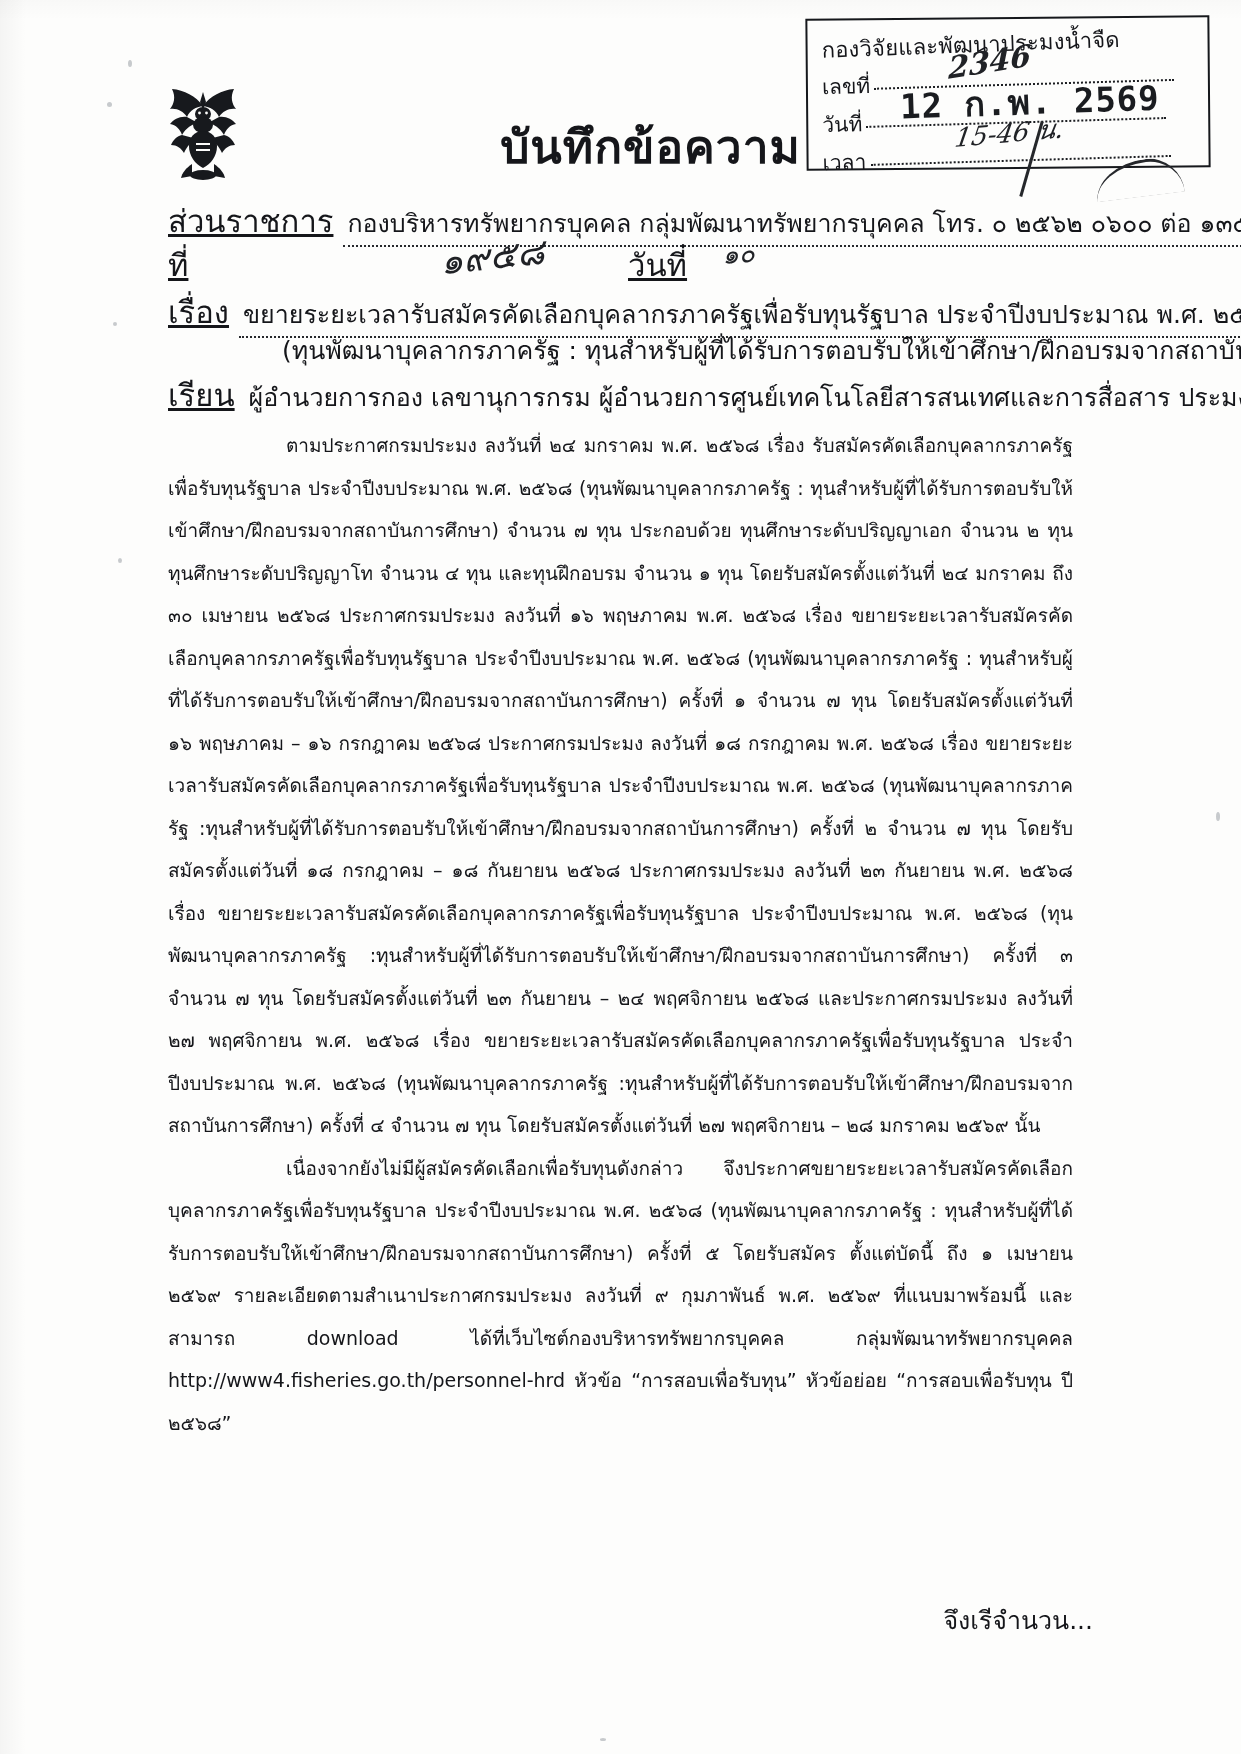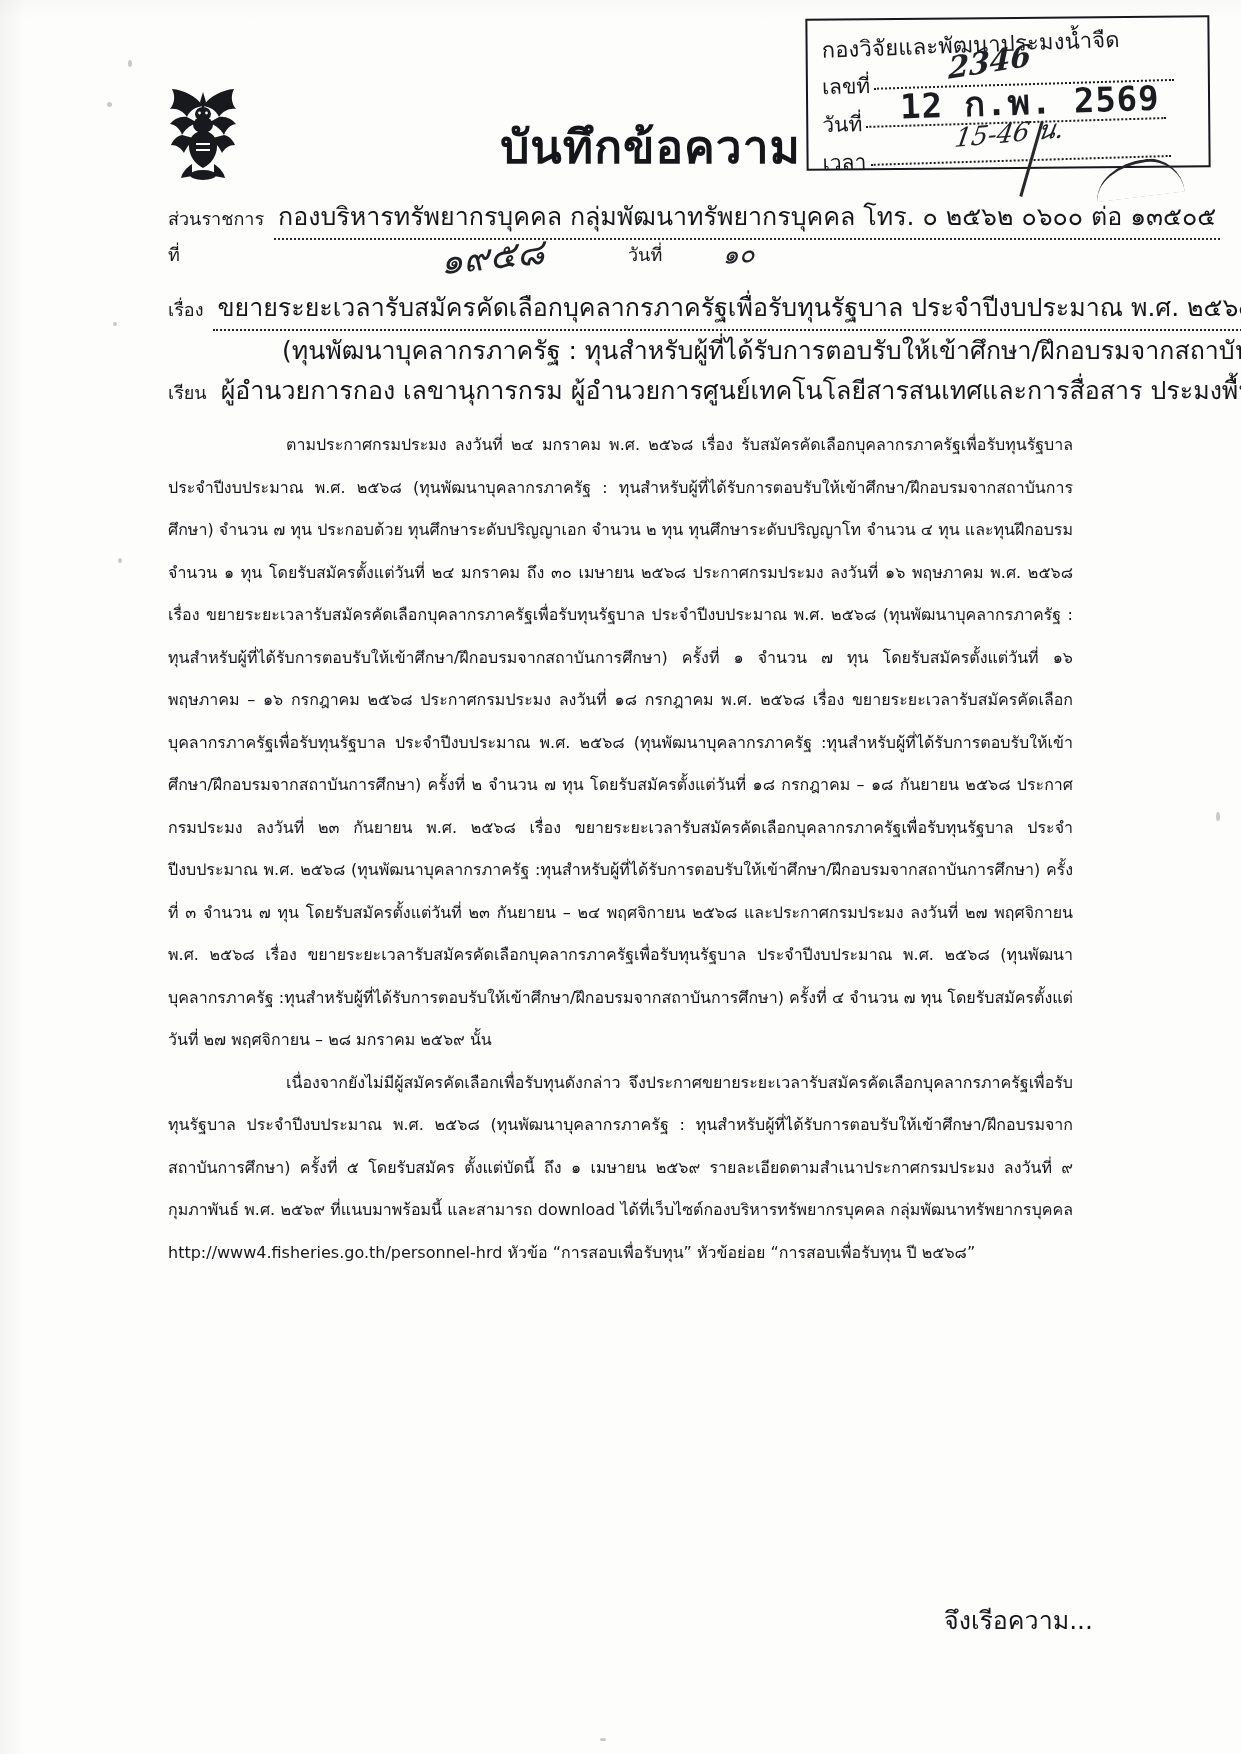--- a/index.html
+++ b/index.html
@@ -148,35 +148,35 @@
   }
 
   
   .field-line {
     position: absolute;
     display: flex;
     align-items: baseline;
     font-size: 25px;
     white-space: nowrap;
   }
-  .field-label { flex: 0 0 auto; font-size: 18px; }
+  .field-label { flex: 0 0 auto; font-size: 31px; text-decoration: underline; }
   .field-value {
     flex: 0 0 auto;
     margin-left: 10px;
     border-bottom: 2.5px dotted #26282c;
     padding: 0 4px 2px 4px;
   }
 
   
   .body-block {
     position: absolute;
     left: 168px;
     top: 424px;
     width: 905px;
-    font-size: 16px;
+    font-size: 19px;
     line-height: 42.5px;
     text-align: justify;
   }
   .body-block p { margin: 0 0 0 0; text-indent: 0; }
   .para { margin-bottom: 22px; }
   .indent { display: inline-block; width: 118px; }
 
   .sub-line {
     position: absolute;
     font-size: 25px;
@@ -289,15 +289,15 @@
   <div class="field-line" style="left:168px; top:370px;">
     <span class="field-label">เรียน</span>
     <span style="margin-left:14px;">ผู้อำนวยการกอง เลขานุการกรม ผู้อำนวยการศูนย์เทคโนโลยีสารสนเทศและการสื่อสาร ประมงพื้นที่</span>
   </div>
 
   <div class="body-block">
     <p class="para"><span class="indent"></span><span>ตามประกาศกรมประมง ลงวันที่ ๒๔ มกราคม พ.ศ. ๒๕๖๘ เรื่อง รับสมัครคัดเลือกบุคลากรภาครัฐเพื่อรับทุนรัฐบาล ประจำปีงบประมาณ พ.ศ. ๒๕๖๘ (ทุนพัฒนาบุคลากรภาครัฐ : ทุนสำหรับผู้ที่ได้รับการตอบรับให้เข้าศึกษา/ฝึกอบรมจากสถาบันการศึกษา) จำนวน ๗ ทุน ประกอบด้วย ทุนศึกษาระดับปริญญาเอก จำนวน ๒ ทุน ทุนศึกษาระดับปริญญาโท จำนวน ๔ ทุน และทุนฝึกอบรม จำนวน ๑ ทุน โดยรับสมัครตั้งแต่วันที่ ๒๔ มกราคม ถึง ๓๐ เมษายน ๒๕๖๘ ประกาศกรมประมง ลงวันที่ ๑๖ พฤษภาคม พ.ศ. ๒๕๖๘ เรื่อง ขยายระยะเวลารับสมัครคัดเลือกบุคลากรภาครัฐเพื่อรับทุนรัฐบาล ประจำปีงบประมาณ พ.ศ. ๒๕๖๘ (ทุนพัฒนาบุคลากรภาครัฐ : ทุนสำหรับผู้ที่ได้รับการตอบรับให้เข้าศึกษา/ฝึกอบรมจากสถาบันการศึกษา) ครั้งที่ ๑ จำนวน ๗ ทุน โดยรับสมัครตั้งแต่วันที่ ๑๖ พฤษภาคม – ๑๖ กรกฎาคม ๒๕๖๘ ประกาศกรมประมง ลงวันที่ ๑๘ กรกฎาคม พ.ศ. ๒๕๖๘ เรื่อง ขยายระยะเวลารับสมัครคัดเลือกบุคลากรภาครัฐเพื่อรับทุนรัฐบาล ประจำปีงบประมาณ พ.ศ. ๒๕๖๘ (ทุนพัฒนาบุคลากรภาครัฐ :ทุนสำหรับผู้ที่ได้รับการตอบรับให้เข้าศึกษา/ฝึกอบรมจากสถาบันการศึกษา) ครั้งที่ ๒ จำนวน ๗ ทุน โดยรับสมัครตั้งแต่วันที่ ๑๘ กรกฎาคม – ๑๘ กันยายน ๒๕๖๘ ประกาศกรมประมง ลงวันที่ ๒๓ กันยายน พ.ศ. ๒๕๖๘ เรื่อง ขยายระยะเวลารับสมัครคัดเลือกบุคลากรภาครัฐเพื่อรับทุนรัฐบาล ประจำปีงบประมาณ พ.ศ. ๒๕๖๘ (ทุนพัฒนาบุคลากรภาครัฐ :ทุนสำหรับผู้ที่ได้รับการตอบรับให้เข้าศึกษา/ฝึกอบรมจากสถาบันการศึกษา) ครั้งที่ ๓ จำนวน ๗ ทุน โดยรับสมัครตั้งแต่วันที่ ๒๓ กันยายน – ๒๔ พฤศจิกายน ๒๕๖๘ และประกาศกรมประมง ลงวันที่ ๒๗ พฤศจิกายน พ.ศ. ๒๕๖๘ เรื่อง ขยายระยะเวลารับสมัครคัดเลือกบุคลากรภาครัฐเพื่อรับทุนรัฐบาล ประจำปีงบประมาณ พ.ศ. ๒๕๖๘ (ทุนพัฒนาบุคลากรภาครัฐ :ทุนสำหรับผู้ที่ได้รับการตอบรับให้เข้าศึกษา/ฝึกอบรมจากสถาบันการศึกษา) ครั้งที่ ๔ จำนวน ๗ ทุน โดยรับสมัครตั้งแต่วันที่ ๒๗ พฤศจิกายน – ๒๘ มกราคม ๒๕๖๙ นั้น</span></p>
     <p class="para"><span class="indent"></span><span>เนื่องจากยังไม่มีผู้สมัครคัดเลือกเพื่อรับทุนดังกล่าว จึงประกาศขยายระยะเวลารับสมัครคัดเลือกบุคลากรภาครัฐเพื่อรับทุนรัฐบาล ประจำปีงบประมาณ พ.ศ. ๒๕๖๘ (ทุนพัฒนาบุคลากรภาครัฐ : ทุนสำหรับผู้ที่ได้รับการตอบรับให้เข้าศึกษา/ฝึกอบรมจากสถาบันการศึกษา) ครั้งที่ ๕ โดยรับสมัคร ตั้งแต่บัดนี้ ถึง ๑ เมษายน ๒๕๖๙ รายละเอียดตามสำเนาประกาศกรมประมง ลงวันที่ ๙ กุมภาพันธ์ พ.ศ. ๒๕๖๙ ที่แนบมาพร้อมนี้ และสามารถ download ได้ที่เว็บไซต์กองบริหารทรัพยากรบุคคล กลุ่มพัฒนาทรัพยากรบุคคล http://www4.fisheries.go.th/personnel-hrd หัวข้อ “การสอบเพื่อรับทุน” หัวข้อย่อย “การสอบเพื่อรับทุน ปี ๒๕๖๘”</span></p>
   </div>
 
-  <div class="closing">จึงเรีอความ...</div>
+  <div class="closing">จึงเรีจำนวน...</div>
 
 </div>
 
 </body></html>

